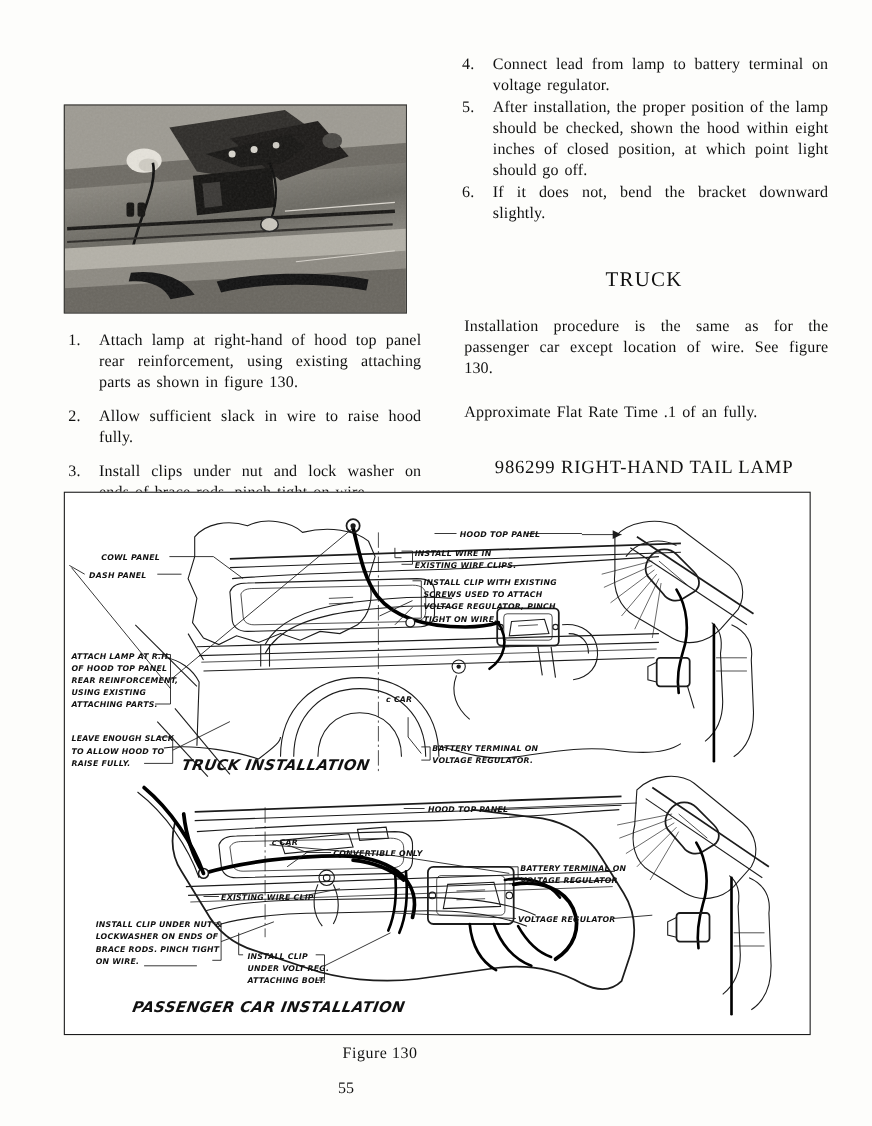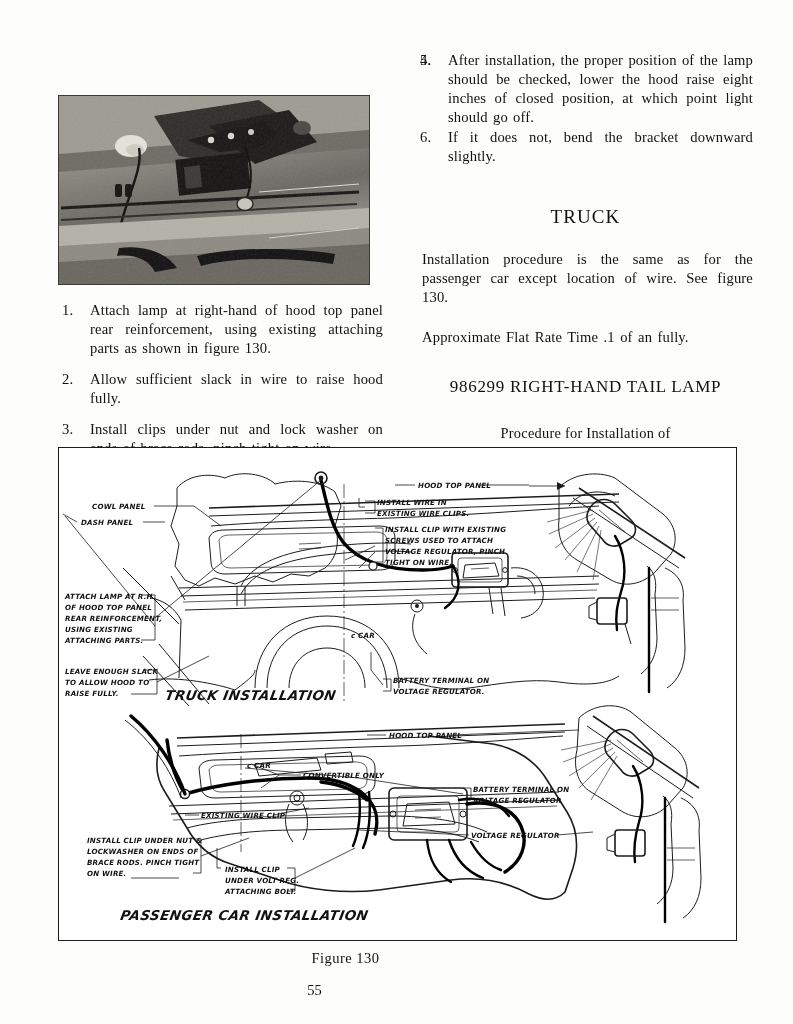--- a/index.html
+++ b/index.html
@@ -181,24 +181,25 @@
         <span class="num">3.</span>
         <span>Install clips under nut and lock washer on ends of brace rods, pinch tight on wire.</span>
       </li>
     </ol>
   </div>
 
   <div class="col-right">
     <ol class="rcol-steps">
       <li>
         <span class="num">4.</span>
+        <span>Connect lead from lamp to battery terminal on voltage regulator.</span>
       </li>
       <li>
         <span class="num">5.</span>
-        <span>After installation, the proper position of the lamp should be checked, lower the hood raise eight inches of closed position, at which point light should go off.</span>
+        <span>After installation, the proper position of the lamp should be checked, shown the hood within eight inches of closed position, at which point light should go off.</span>
       </li>
       <li>
         <span class="num">6.</span>
         <span>If it does not, bend the bracket downward slightly.</span>
       </li>
     </ol>
 
     <div class="head-center">TRUCK</div>
 
     <p class="para">Installation procedure is the same as for the passenger car except location of wire. See figure 130.</p>

